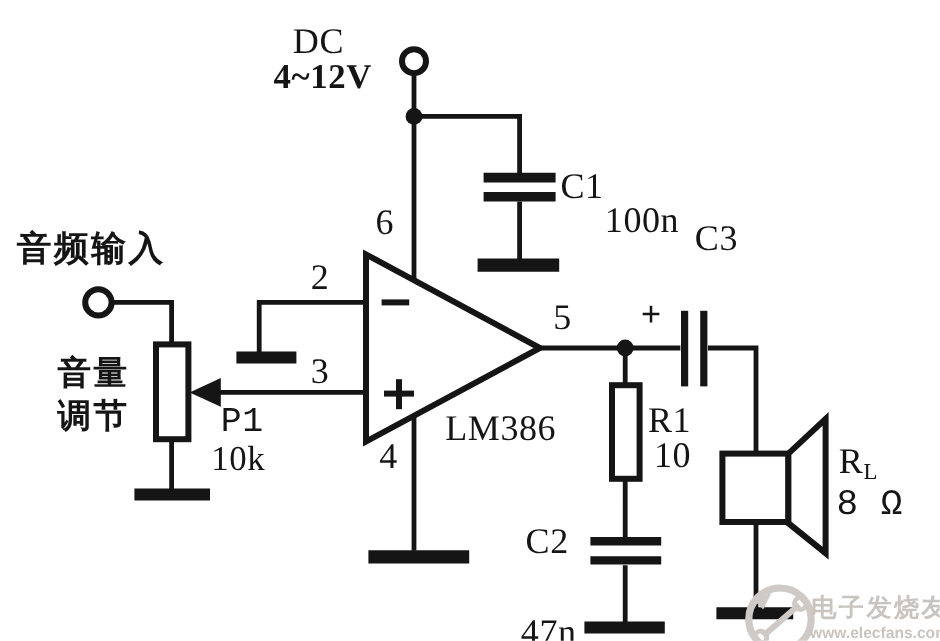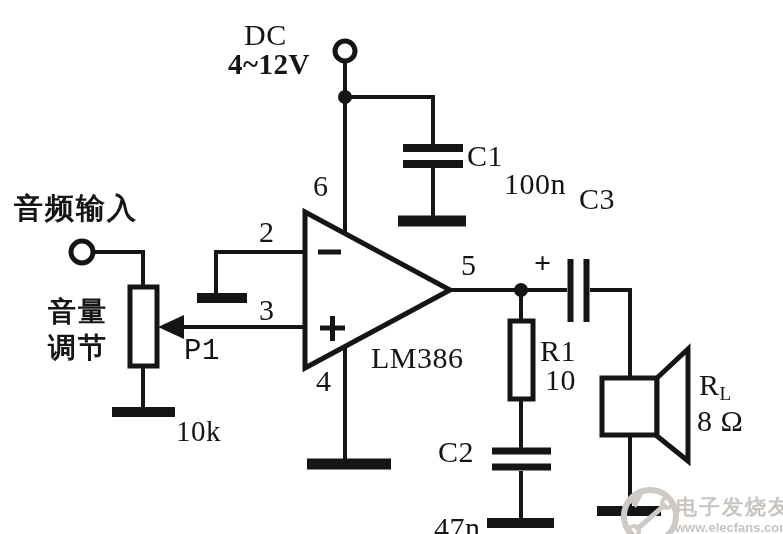--- a/index.html
+++ b/index.html
@@ -130,21 +130,21 @@
     </g>
   </svg>
 
   <div class="lbl fs30" style="left:244px;top:8px;">DC</div>
   <div class="lbl fs29" style="left:228px;top:38px;font-weight:bold;">4~12V</div>
 
   <div class="lbl cn fs28" style="left:48px;top:286px;">音量</div>
   <div class="lbl cn fs29" style="left:14px;top:182px;">音频输入</div>
   <div class="lbl cn fs28" style="left:48px;top:322px;">调节</div>
   <div class="lbl fs29" style="left:184px;top:325px;font-family:Liberation Mono, monospace;">P1</div>
-  <div class="lbl fs29" style="left:176px;top:357px;margin-top:48px;">10k</div>
+  <div class="lbl fs29" style="left:176px;top:357px;">10k</div>
 
   <div class="lbl pin" style="left:313px;top:159px;">6</div>
   <div class="lbl pin" style="left:259px;top:205px;">2</div>
   <div class="lbl pin" style="left:259px;top:283px;">3</div>
   <div class="lbl pin" style="left:316px;top:354px;">4</div>
   <div class="lbl pin" style="left:461px;top:238px;">5</div>
   <div class="lbl fs30" style="left:371px;top:331px;">LM386</div>
 
   <div class="lbl fs30" style="left:467px;top:129px;">C1</div>
   <div class="lbl fs30" style="left:461px;top:157px;margin-left:43px;">100n</div>
@@ -152,18 +152,18 @@
   <div class="lbl fs30" style="left:551px;top:172px;margin-left:28px;">C3</div>
   <div class="lbl fs30" style="left:534px;top:236px;font-weight:bold;">+</div>
 
   <div class="lbl fs30" style="left:540px;top:324px;">R1</div>
   <div class="lbl fs30" style="left:545px;top:353px;">10</div>
 
   <div class="lbl fs30" style="left:438px;top:425px;">C2</div>
   <div class="lbl fs30" style="left:434px;top:457px;margin-top:44px;">47n</div>
 
   <div class="lbl fs30" style="left:699px;top:358px;"><span>R</span><sub class="rl">L</sub></div>
-  <div class="lbl fs30" style="left:697px;top:394px;">8 Ω</div>
+  <div class="lbl fs30" style="left:697px;top:394px;font-family:Liberation Mono, monospace;">8 Ω</div>
 
   <div class="wm-text" style="left:676px;top:484px;font-size:21px;letter-spacing:2px;">电子发烧友</div>
   <div class="wm-text" style="left:675px;top:509px;font-size:13px;">www.elecfans.com</div>
 
 </div>
 
 </body></html>

